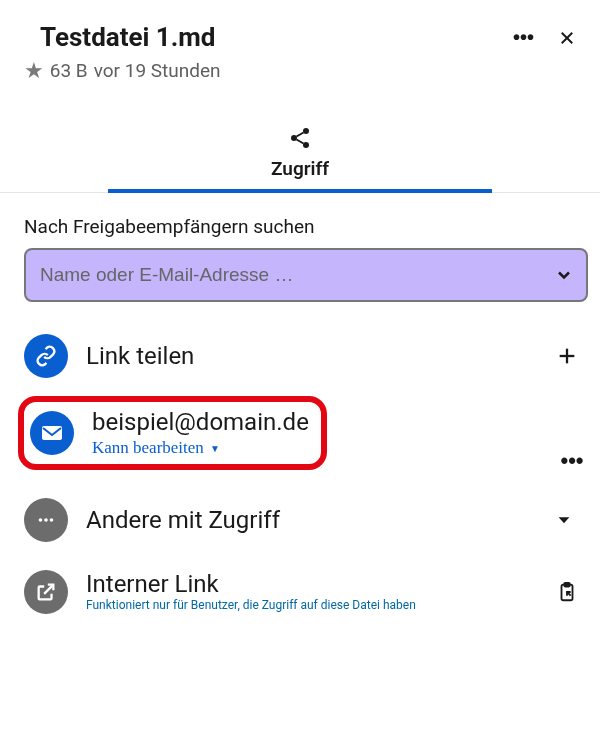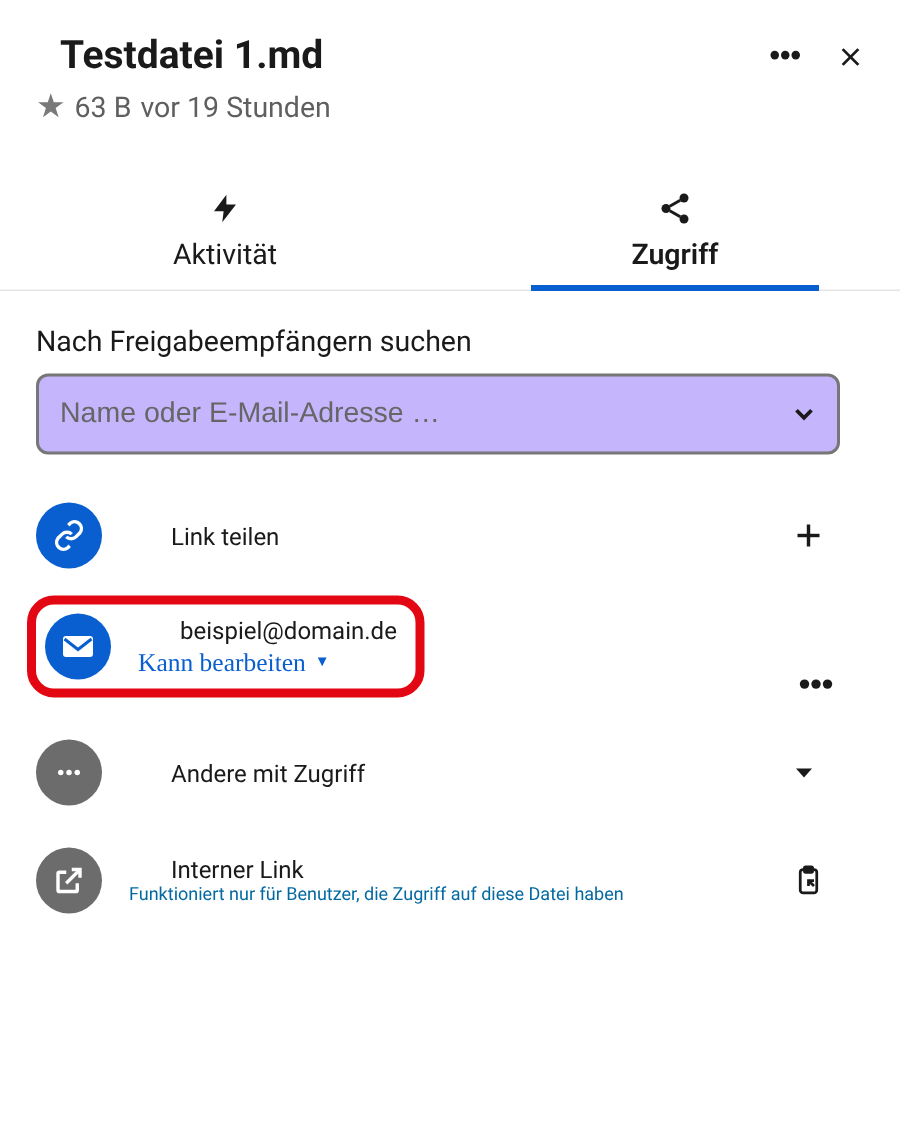--- a/index.html
+++ b/index.html
@@ -63,21 +63,21 @@
     .tab.active { font-weight: 600; }
     .tab.active::after {
       content: "";
       position: absolute;
       bottom: -1px;
       left: 18%; right: 18%;
       height: 4px;
       background: #0a5fd0;
     }
 
-    .tab-content { padding: 22px 40px 0 24px; }
+    .tab-content { padding: 22px 12px 0 24px; }
     .search-label {
       font-size: 19px;
       margin-bottom: 10px;
       display: block;
       color: #1a1a1a;
     }
     .search-wrap { position: relative; margin-bottom: 18px; }
     .search-input {
       width: 100%;
       font-size: 19px;
@@ -103,21 +103,21 @@
     }
     .row-icon {
       width: 44px; height: 44px;
       border-radius: 50%;
       display: flex; align-items: center; justify-content: center;
       flex-shrink: 0;
     }
     .row-icon.blue { background: #0a5fd0; color: #fff; }
     .row-icon.grey { background: #6c6c6c; color: #fff; }
     .row-body { flex: 1; }
-    .row-title { font-size: 16px; color: #1a1a1a; margin-left: 28px; }
+    .row-title { font-size: 24px; color: #1a1a1a; }
     .row-sub { font-size: 17px; color: #0a5fd0; display: flex; align-items: center; gap: 6px; margin-top: 2px; font-family: Liberation Serif, serif;}
     .row-sub-grey { font-size: 12px; color: #0369a1; line-height: 1.3; }
     .row-action {
       background: none; border: none;
       cursor: pointer;
       font-size: 22px; font-weight: bold;
       color: #1a1a1a;
       width: 32px; text-align: center;
     }
 
@@ -158,26 +158,20 @@
     <button class="close-btn">
       <svg viewBox="0 0 24 24" fill="none" stroke="#1a1a1a" stroke-width="2.5">
           <line x1="5" y1="5" x2="19" y2="19"></line>
           <line x1="19" y1="5" x2="5" y2="19"></line>
         </svg>
     </button>
   </div>
 </div>
 
 <div class="tabs">
-  <div class="tab">
-    <svg class="tab-icon" width="22" height="26" viewBox="0 0 24 24" fill="#1a1a1a">
-        <path d="M13 2 L4 14 L11 14 L10 22 L20 9 L13 9 Z"></path>
-      </svg>
-    <span>Aktivität</span>
-  </div>
   <div class="tab active">
     <svg class="tab-icon" width="24" height="26" viewBox="0 0 24 24" fill="#1a1a1a">
         <circle cx="18" cy="5" r="3"></circle>
         <circle cx="6" cy="12" r="3"></circle>
         <circle cx="18" cy="19" r="3"></circle>
         <line x1="8.5" y1="10.5" x2="15.5" y2="6.5" stroke="#1a1a1a" stroke-width="2"></line>
         <line x1="8.5" y1="13.5" x2="15.5" y2="17.5" stroke="#1a1a1a" stroke-width="2"></line>
       </svg>
     <span>Zugriff</span>
   </div>

